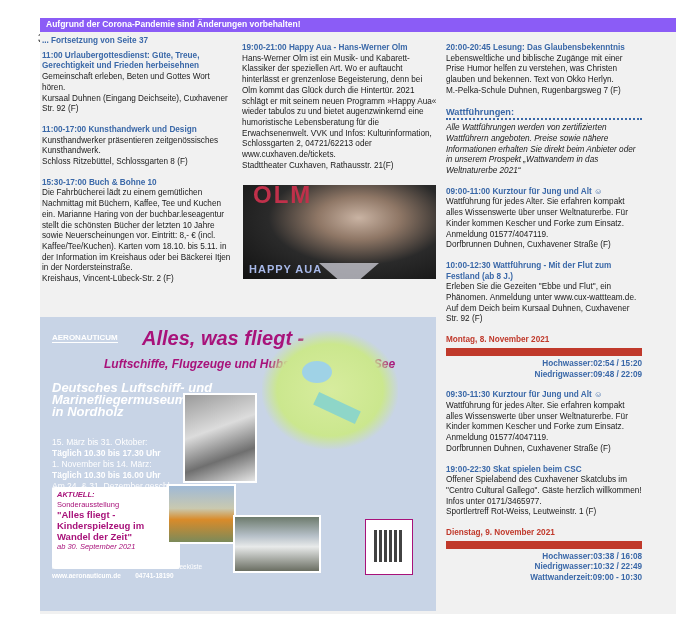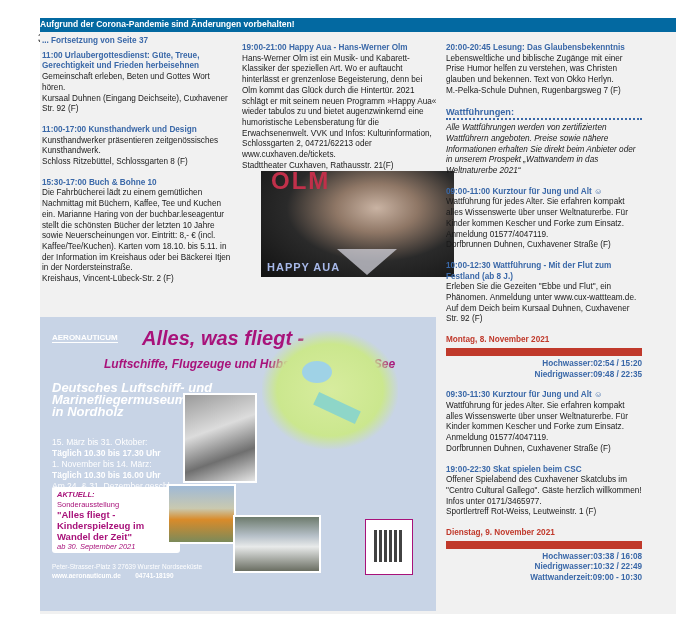--- a/index.html
+++ b/index.html
@@ -1,47 +1,47 @@
 <!DOCTYPE html>
 <html><head>
 <meta charset="utf-8">
 <style>
   html, body { margin: 0; padding: 0; background: #ffffff; }
   body { width: 676px; height: 622px; position: relative; overflow: hidden;
          font-family: "Liberation Sans", sans-serif; color: #1a1a1a; }
   .banner { position: absolute; left: 40px; top: 18px; width: 636px; height: 16px;
-            background: #0369a1; color: #ffffff; font-size: 8.5px; font-weight: bold;
-            line-height: 12px; box-sizing: border-box; }
+            background: #8b5cf6; color: #ffffff; font-size: 8.5px; font-weight: bold;
+            line-height: 12px; padding-left: 6px; box-sizing: border-box; }
   .pagenum { position: absolute; left: 38px; top: 33px; font-size: 10px; }
   .page { position: absolute; left: 40px; top: 32px; width: 636px; height: 582px; background: #f1f1f1; }
   .col { position: absolute; font-size: 8.2px; line-height: 10.7px; }
   .col1 { left: 42px; top: 36px; width: 192px; }
   .col2 { left: 242px; top: 43px; width: 196px; }
   .col3 { left: 446px; top: 43px; width: 196px; }
   .ev { margin-bottom: 10px; }
   .ev-title { color: #3a68a8; font-weight: bold; }
   .cont { color: #3a68a8; font-weight: bold; margin-bottom: 4px; }
   .wf-head { color: #3a68a8; font-weight: bold; font-size: 9.2px; border-bottom: 2px dotted #3a68a8; padding-bottom: 1px; margin-bottom: 3px; }
   .italic { font-style: italic; }
   .day-title { color: #c0392b; font-weight: bold; }
   .day-bar { height: 8px; background: #c0392b; margin: 2px 0 3px 0; }
   .tide { color: #3a68a8; font-weight: bold; display: flex; justify-content: flex-end; }
-  .photo-olm { position: absolute; left: 243px; top: 171px; width: 193px; height: 106px;
-               background: radial-gradient(ellipse at 60% 35%, #c9b3a3 0%, #8f7766 25%, #2a2a2a 55%, #111 100%); overflow: hidden; margin-left: 18px; }
+  .photo-olm { position: absolute; left: 243px; top: 185px; width: 193px; height: 94px;
+               background: radial-gradient(ellipse at 60% 35%, #c9b3a3 0%, #8f7766 25%, #2a2a2a 55%, #111 100%); overflow: hidden; }
   .olm-logo { position: absolute; left: 10px; top: -4px; font-size: 24px; font-weight: bold; color: #c0304a; letter-spacing: 2px; }
   .olm-sub { position: absolute; left: 6px; bottom: 4px; font-size: 11px; font-weight: bold; color: #a7b8e8; letter-spacing: 1px; }
   .glass { position: absolute; left: 76px; top: 78px; width: 0; height: 0;
            border-left: 30px solid transparent; border-right: 30px solid transparent; border-top: 26px solid rgba(220,220,230,0.7); }
   .ad { position: absolute; left: 40px; top: 317px; width: 396px; height: 294px; background: #c8d4e6; }
   .ad-logo { position: absolute; left: 12px; top: 16px; font-size: 8px; color: #ffffff; font-weight: bold; border-bottom: 1px solid #fff; }
   .ad-title { position: absolute; left: 102px; top: 10px; font-size: 20px; font-weight: bold; font-style: italic; color: #a8127a; }
   .ad-sub { position: absolute; left: 64px; top: 40px; font-size: 12px; font-weight: bold; font-style: italic; color: #a8127a; }
   .ad-museum { position: absolute; left: 12px; top: 65px; font-size: 13px; font-weight: bold; font-style: italic; color: #ffffff; line-height: 12px; }
   .ad-hours { position: absolute; left: 12px; top: 120px; font-size: 8.5px; color: #ffffff; line-height: 11px; }
-  .ad-box { position: absolute; left: 12px; top: 170px; width: 128px; height: 66px; background: #ffffff; border-radius: 3px; padding: 3px 5px; box-sizing: border-box; font-size: 7.5px; line-height: 9.5px; color: #a8127a; }
+  .ad-box { position: absolute; left: 12px; top: 170px; width: 128px; height: 82px; background: #ffffff; border-radius: 3px; padding: 3px 5px; box-sizing: border-box; font-size: 7.5px; line-height: 9.5px; color: #a8127a; }
   .ad-box .h { font-weight: bold; font-style: italic; }
   .ad-box .big { font-weight: bold; font-size: 9.5px; line-height: 11px; }
   .ad-box .it { font-style: italic; }
   .ad-addr { position: absolute; left: 12px; top: 245px; font-size: 6.5px; color: #ffffff; line-height: 9px; }
   .ad-addr b { font-weight: bold; }
   .ph { position: absolute; border: 2px solid #ffffff; }
   .ph1 { left: 143px; top: 76px; width: 70px; height: 86px; background: linear-gradient(160deg,#9a9a9a,#dcdcdc 40%,#6f6f6f 70%,#e5e5e5); }
   .ph2 { left: 127px; top: 167px; width: 65px; height: 56px; background: linear-gradient(180deg,#9fb9d6 0%,#c9c9b0 40%,#d98b2a 60%,#7b8a5a 100%); }
   .ph3 { left: 193px; top: 198px; width: 84px; height: 54px; background: linear-gradient(180deg,#6d7b6d 0%,#b6c0c8 35%,#e8eaea 55%,#6a6e62 100%); }
   .map { position: absolute; left: 222px; top: 14px; width: 136px; height: 118px;
@@ -112,21 +112,21 @@
 
   <div style="margin-bottom:10px">
     <div class="day-title">Montag, 8. November 2021</div>
     <div class="day-bar"></div>
     <div class="tide">
         <span>Hochwasser:</span>
         <span>02:54 / 15:20</span>
       </div>
     <div class="tide">
         <span>Niedrigwasser:</span>
-        <span>09:48 / 22:35</span>
+        <span>09:48 / 22:09</span>
       </div>
   </div>
   <div class="ev">
     <div class="ev-title">09:30-11:30 Kurztour für Jung und Alt ☺</div>
     <div>Wattführung für jedes Alter. Sie erfahren kompakt alles Wissenswerte über unser Weltnaturerbe. Für Kinder kommen Kescher und Forke zum Einsatz. Anmeldung 01577/4047119.</div>
     <div>Dorfbrunnen Duhnen, Cuxhavener Straße (F)</div>
   </div>
   <div class="ev">
     <div class="ev-title">19:00-22:30 Skat spielen beim CSC</div>
     <div>Offener Spielabend des Cuxhavener Skatclubs im "Centro Cultural Gallego". Gäste herzlich willkommen! Infos unter 0171/3465977.</div>

